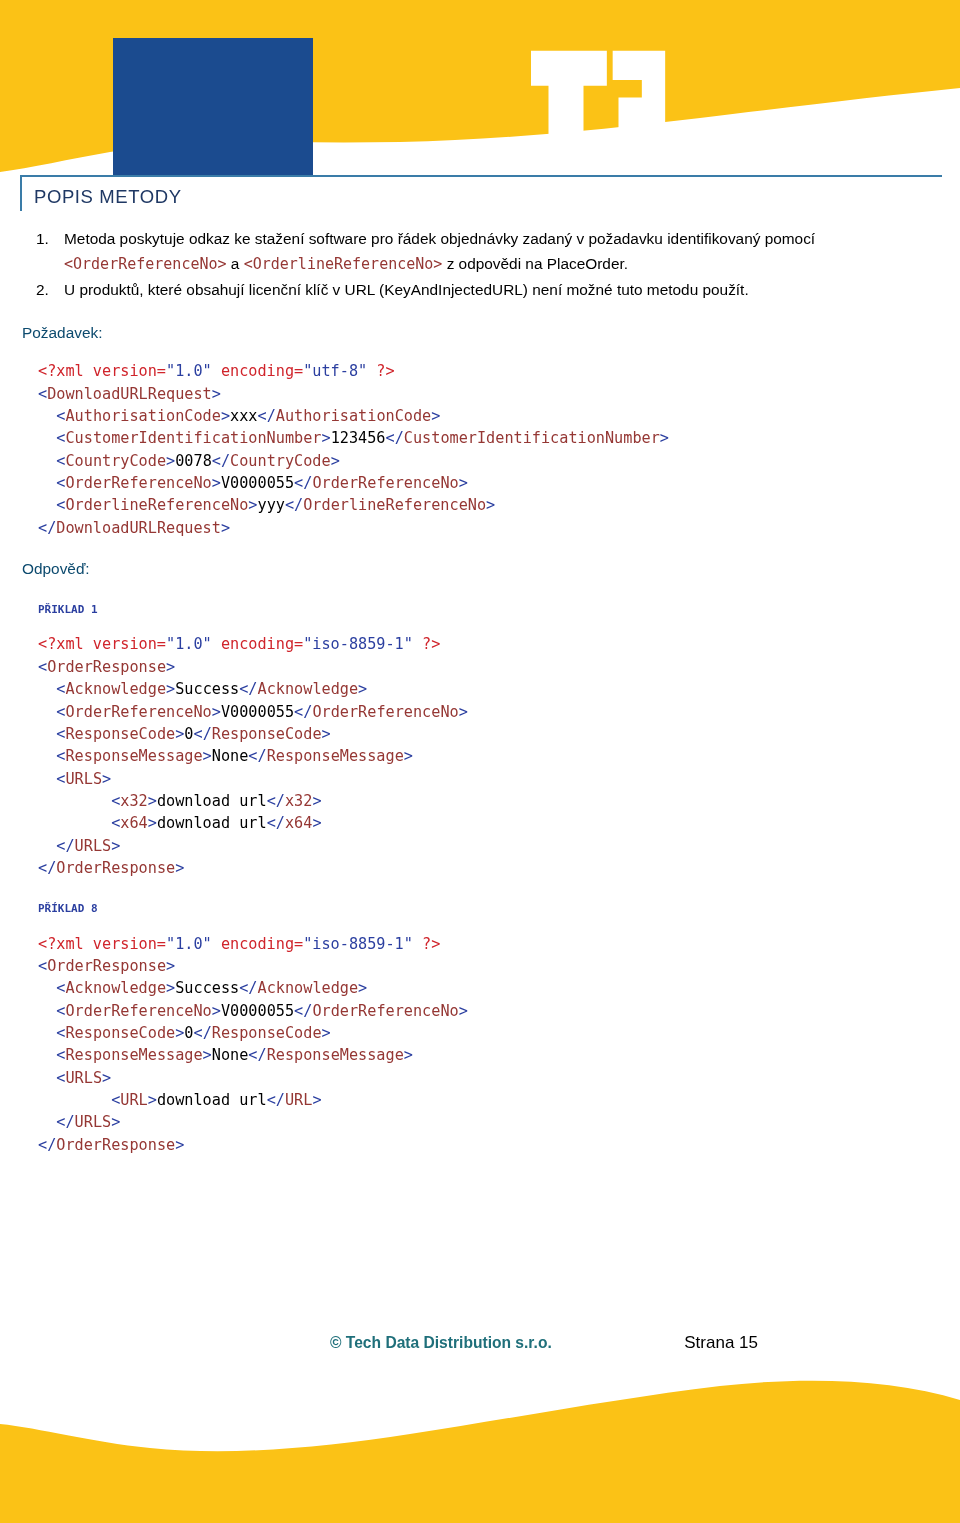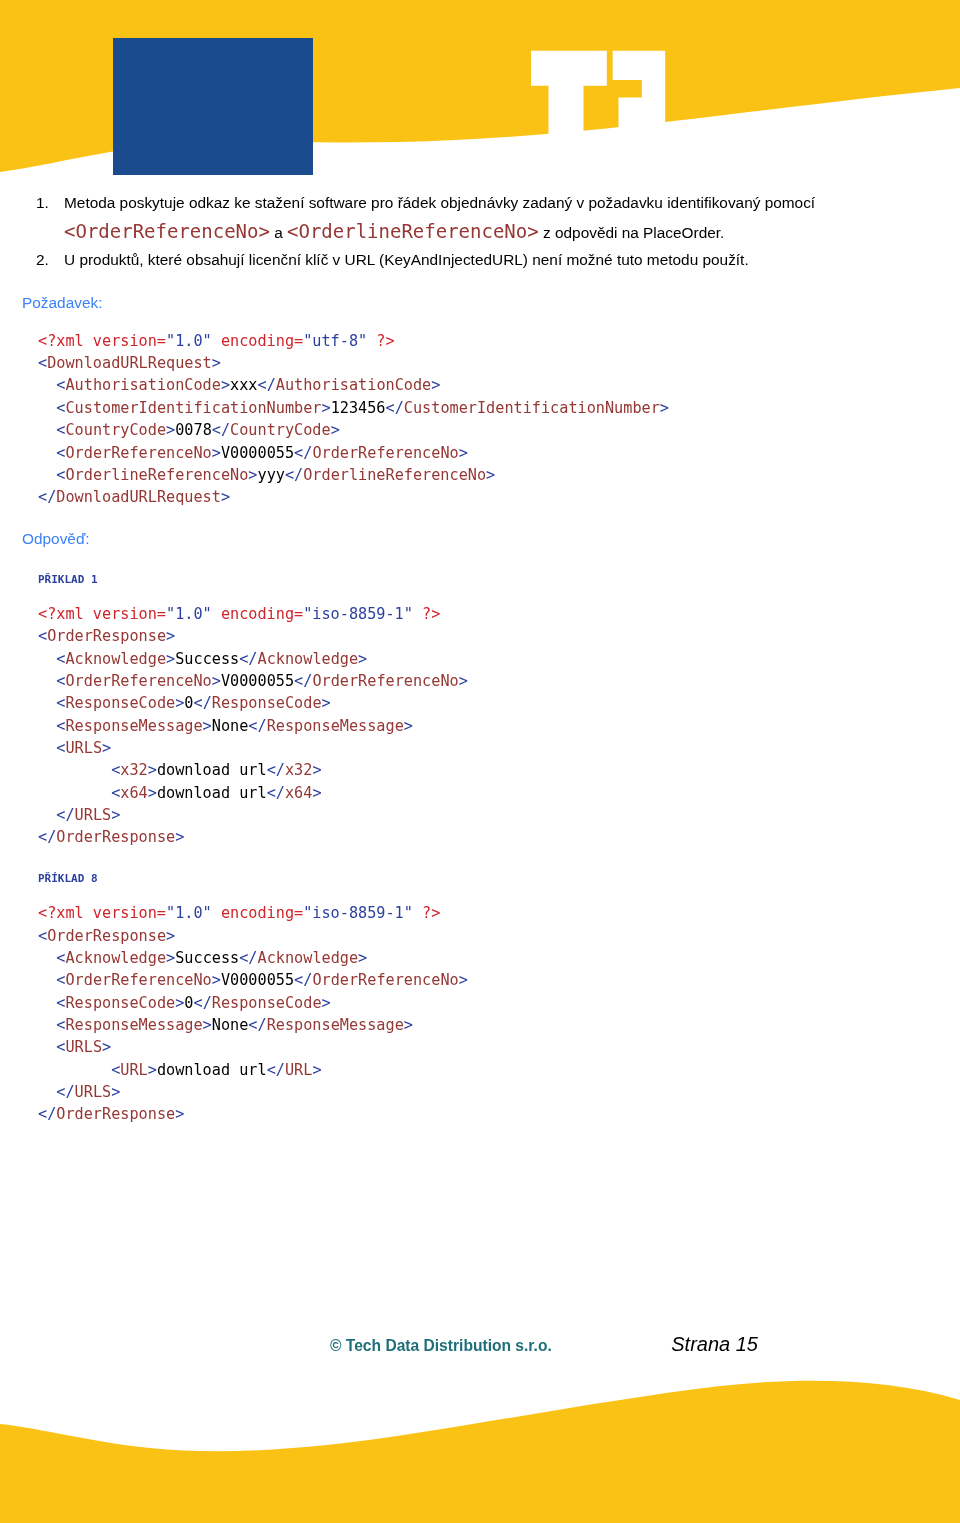--- a/index.html
+++ b/index.html
@@ -95,28 +95,28 @@
     margin-bottom: 1px;
   }
   .num-list li .num {
     position: absolute;
     left: 16px;
     top: 0;
     font-size: 15.4px;
   }
   .mono-tag {
     font-family: "DejaVu Sans Mono", monospace;
-    font-size: 19px;
+    font-size: 15px;
     color: #953734;
   }
 
   
   .plain-label {
     font-size: 15.4px;
-    color: #3b82f6;
+    color: #0c4a6e;
     margin: 18px 0 0 2px;
     line-height: 1.5;
   }
 
   
   .code-block {
     font-family: "DejaVu Sans Mono", monospace;
     font-size: 15.2px;
     line-height: 1.47;
     white-space: pre;
@@ -150,23 +150,22 @@
     align-items: baseline;
   }
   .footer-copy {
     color: #1F6F7A;
     font-weight: bold;
     font-size: 15.6px;
     white-space: nowrap;
   }
   .footer-page {
     color: #000000;
-    font-size: 20px;
+    font-size: 17px;
     white-space: nowrap;
-    font-style: italic;
   }
 
   .footer-wave {
     position: absolute;
     left: 0;
     bottom: 0;
     width: 960px;
     height: 145px;
     overflow: hidden;
   }
@@ -191,20 +190,23 @@
       </svg>
 
     </div>
 
   </div>
 </div>
 
 <div class="content">
   <div class="inner">
 
+    <div class="section-head">
+      <div class="h-text">POPIS METODY</div>
+    </div>
 
     <ol class="num-list">
       <li>
         <span class="num">1.</span><span>Metoda poskytuje odkaz ke stažení software pro řádek objednávky zadaný v požadavku identifikovaný pomocí</span><br>
         <span class="mono-tag">&lt;OrderReferenceNo&gt;</span><span> a </span><span class="mono-tag">&lt;OrderlineReferenceNo&gt;</span><span> z odpovědi na PlaceOrder.</span>
       </li>
       <li>
         <span class="num">2.</span><span>U produktů, které obsahují licenční klíč v URL (KeyAndInjectedURL) není možné tuto metodu použít.</span>
       </li>
     </ol>

